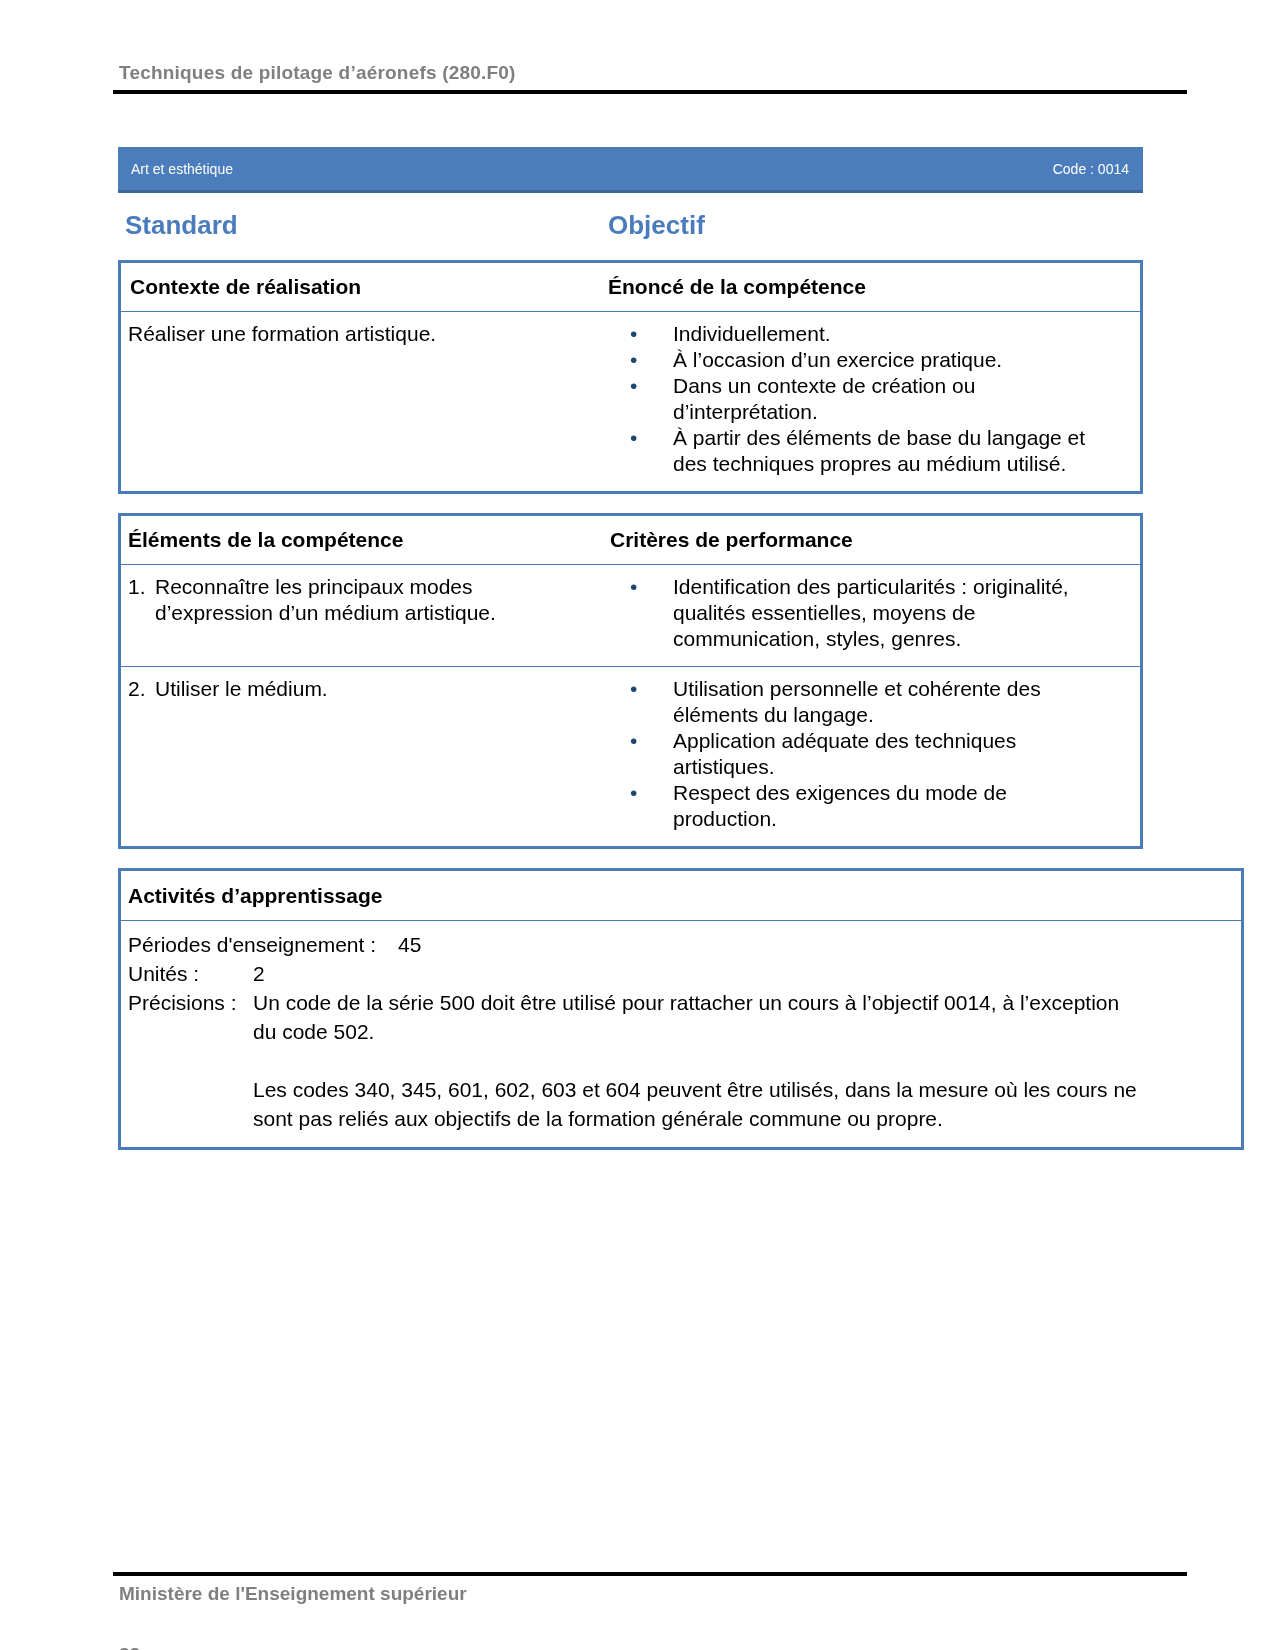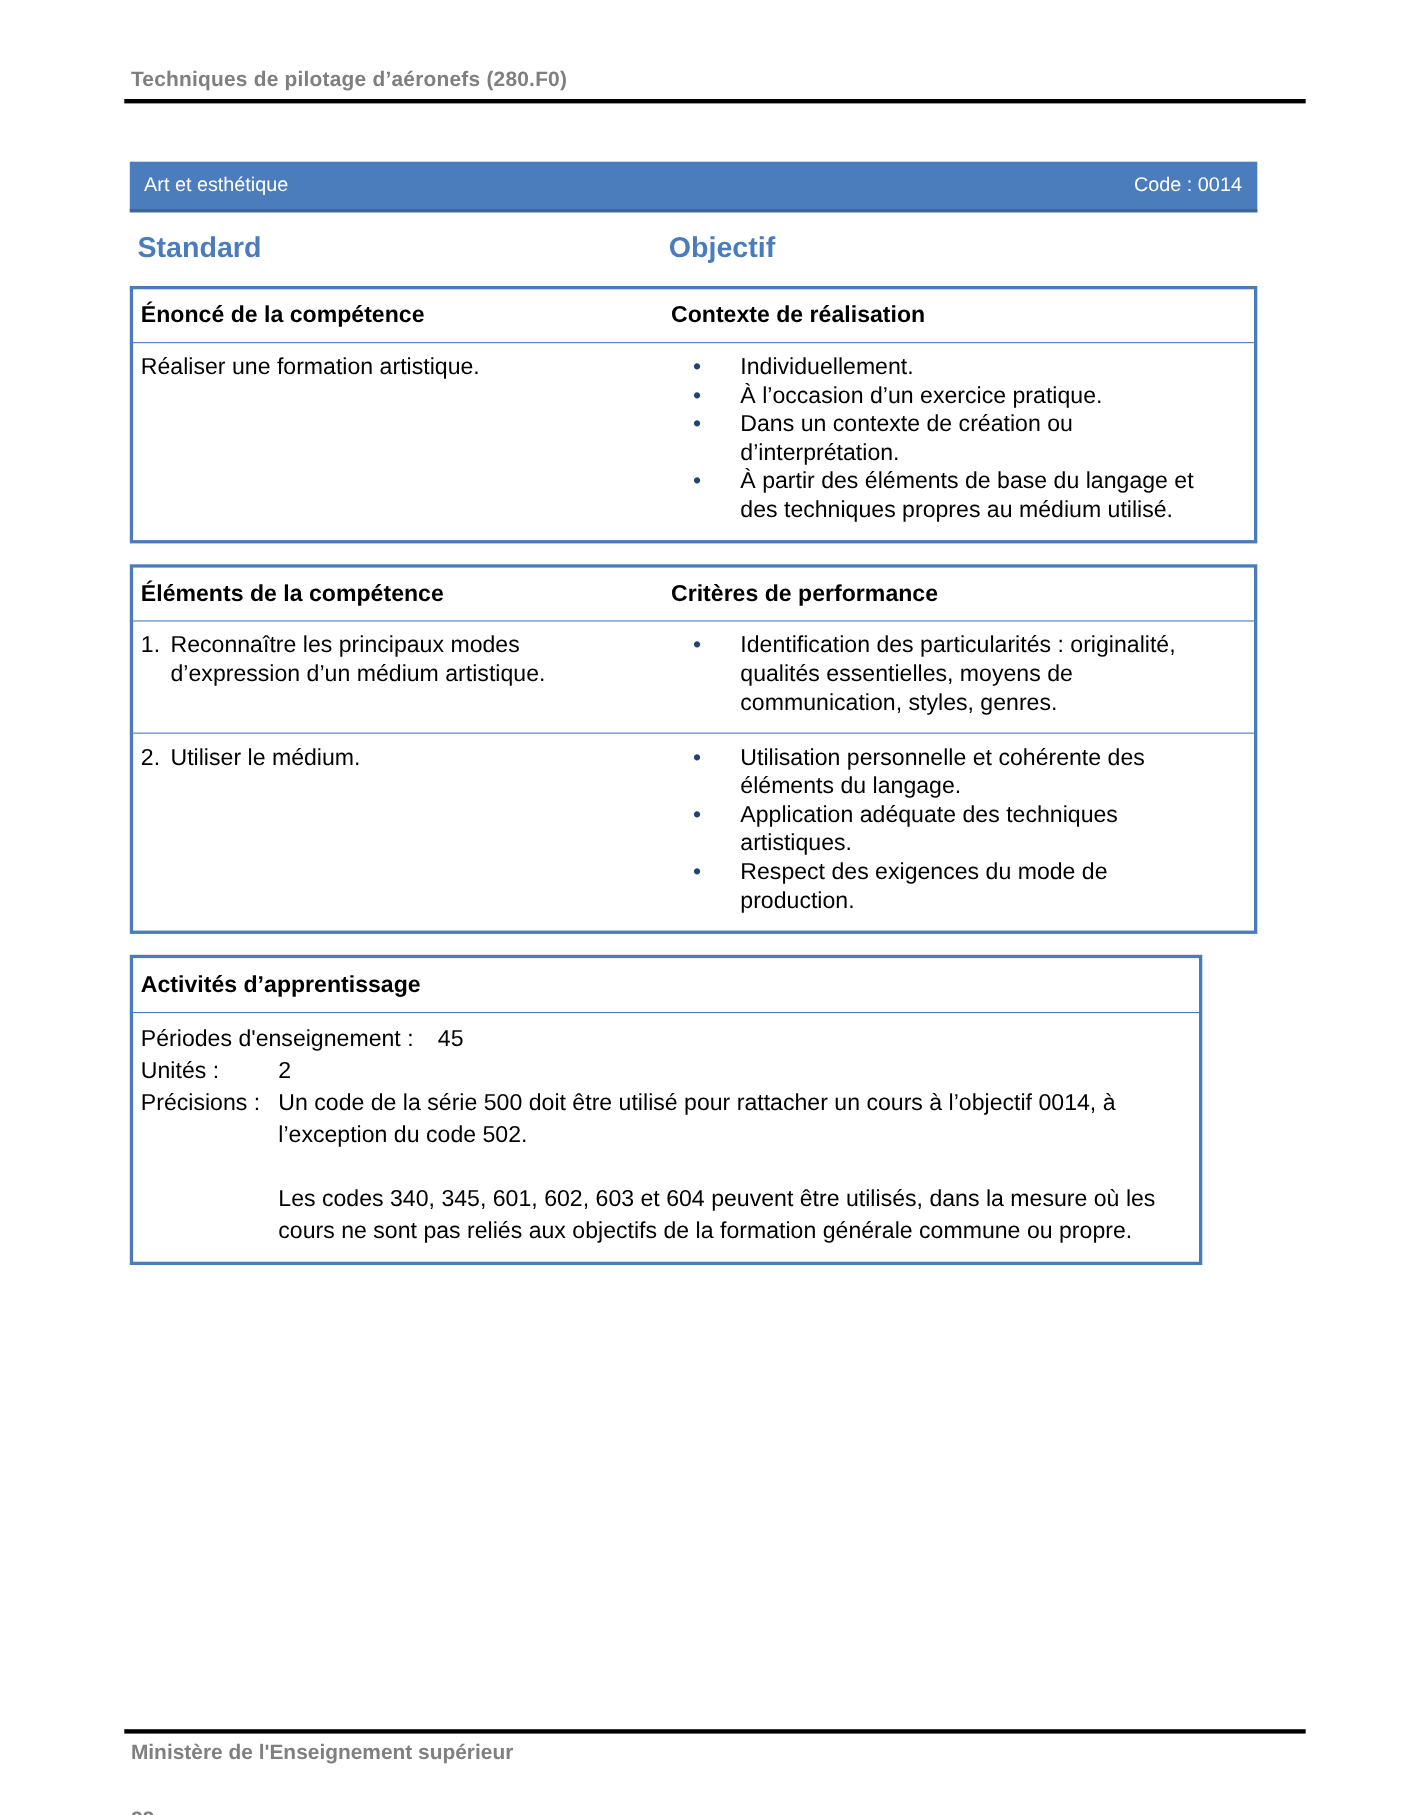--- a/index.html
+++ b/index.html
@@ -24,21 +24,21 @@
 
   
   .banner{
     box-sizing:border-box;
     margin-top:53px;margin-left:5px;
     width:1025px;height:46px;
     background:#4b7dbc;
     border-bottom:3px solid #3d6799;
     display:flex;align-items:center;justify-content:space-between;
     padding:0 14px 0 13px;
-    color:#fff;font-size:18px;
+    color:#fff;font-size:14px;
   }
 
   
   .headings-row{
     margin-top:17px;margin-left:5px;width:1025px;
     display:grid;grid-template-columns:483px 1fr;
   }
   .headings-row .h{
     padding-left:7px;
     font-size:26px;font-weight:bold;color:#4a7cbd;
@@ -61,21 +61,21 @@
   .num-item .body{max-width:425px;}
 
   .bullets{padding-left:22px;}
   .bullet-row{display:grid;grid-template-columns:43px 1fr;}
   .bullet-row .dot{color:#1f4571;font-size:21px;}
   .bullet-row .btxt{max-width:433px;}
 
   
   .atable{
     box-sizing:border-box;
-    margin-top:19px;margin-left:5px;width:975px;
+    margin-top:19px;margin-left:5px;width:1126px;
     border:3px solid #4a7cbb;
     font-size:21px;line-height:29px;
   }
   .atable .ahead{
     border-bottom:1px solid #4a7cbb;
     padding:10px 12px 10px 7px;font-weight:bold;
   }
   .atable .abody{padding:9px 10px 14px 7px;}
   .arow-flex{display:flex;}
   .arow-flex .aval{margin-left:22px;}
@@ -105,22 +105,22 @@
     <span>Code : 0014</span>
   </div>
 
   <div class="headings-row">
     <div class="h">Standard</div>
     <div class="h">Objectif</div>
   </div>
 
   <div class="ctable">
     <div class="trow divided">
+      <div class="cell head right">Contexte de réalisation</div>
       <div class="cell head">Énoncé de la compétence</div>
-      <div class="cell head right">Contexte de réalisation</div>
     </div>
     <div class="trow">
       <div class="cell">Réaliser une formation artistique.</div>
       <div class="cell">
         <div class="bullets">
           <div class="bullet-row">
             <span class="dot">•</span>
             <span class="btxt">Individuellement.</span>
           </div>
           <div class="bullet-row">

